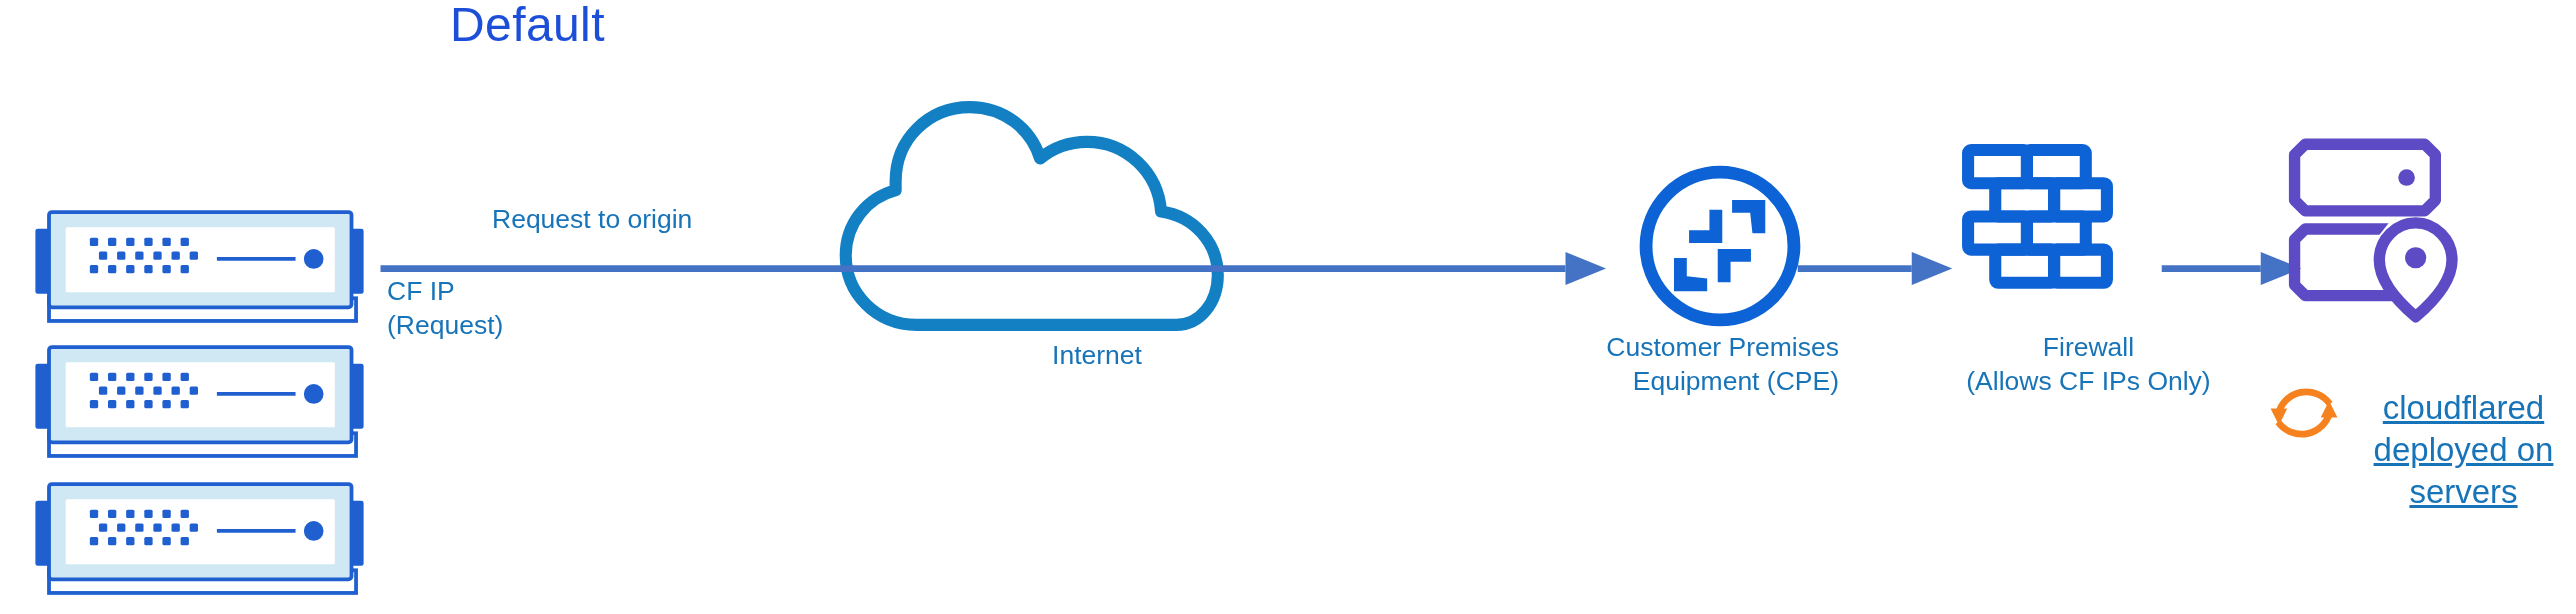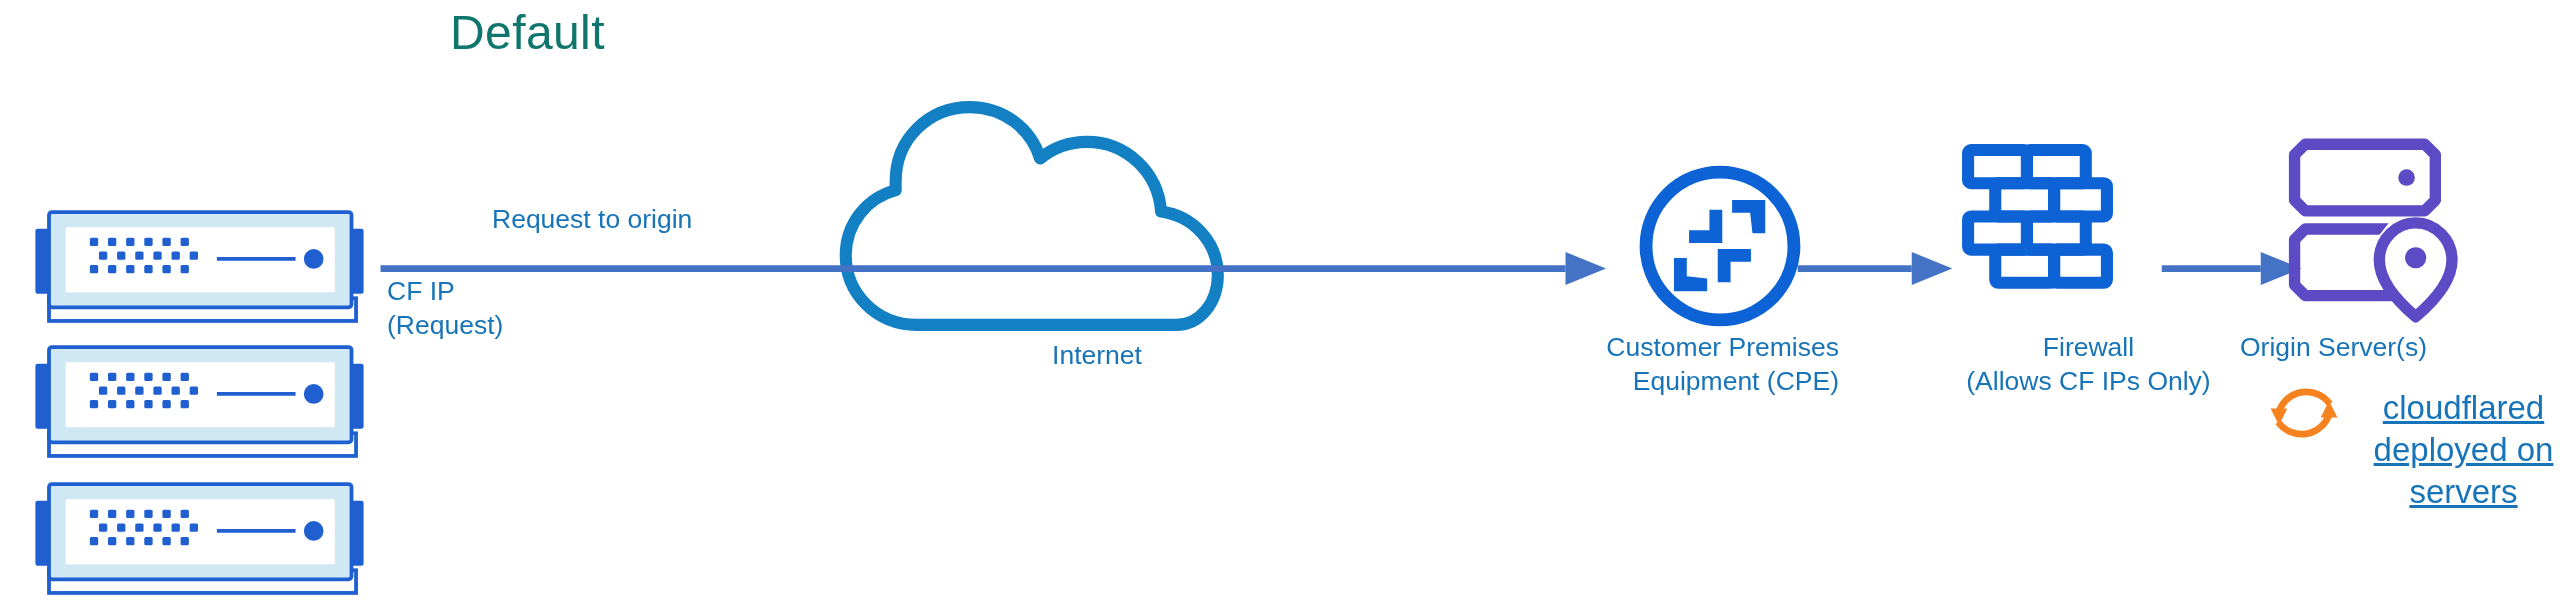--- a/index.html
+++ b/index.html
@@ -17,24 +17,24 @@
     width: 2576px;
     height: 614px;
     background: #ffffff;
     overflow: hidden;
   }
   .abs { position: absolute; }
 
   
   #diagram-title {
     left: 450px;
-    top: 8px;
+    top: 0;
     font-size: 48px;
     line-height: 1.05;
-    color: #0f766e;
+    color: #1d4ed8;
     letter-spacing: 0.4px;
     white-space: nowrap;
   }
 
   
   #cloudflare-logo {
     left: 38px;
     top: 107px;
     width: 303px;
     height: 98px;
@@ -273,20 +273,19 @@
 (Request)</div>
 
   <div class="abs label" id="label-internet">Internet</div>
 
   <div class="abs label" id="label-cpe">Customer Premises
 Equipment (CPE)</div>
 
   <div class="abs label" id="label-firewall">Firewall
 (Allows CF IPs Only)</div>
 
-  <div class="abs label" id="label-origin">Origin Server(s)</div>
 
   <div class="abs label" id="label-cloudflared">cloudflared
 deployed on
 servers</div>
 
 </div>
 
 
 </body></html>

